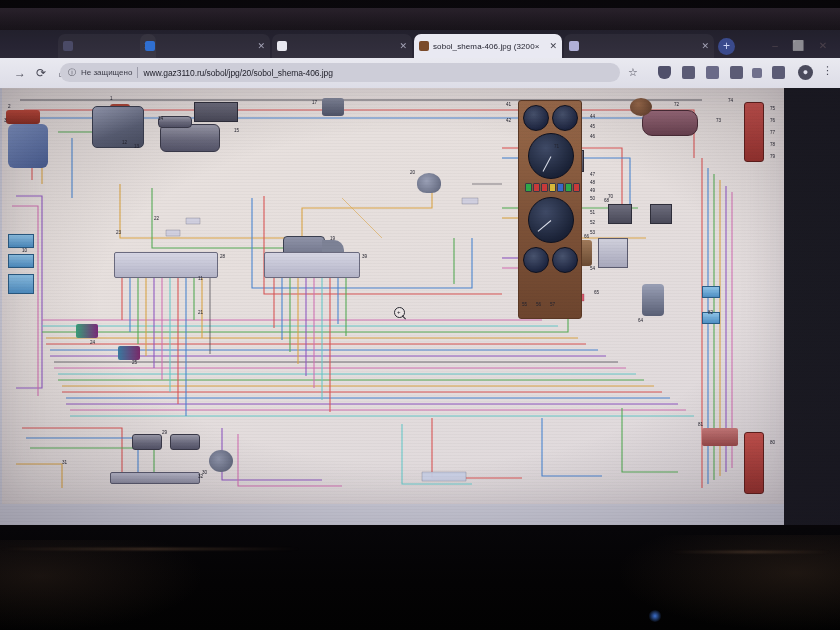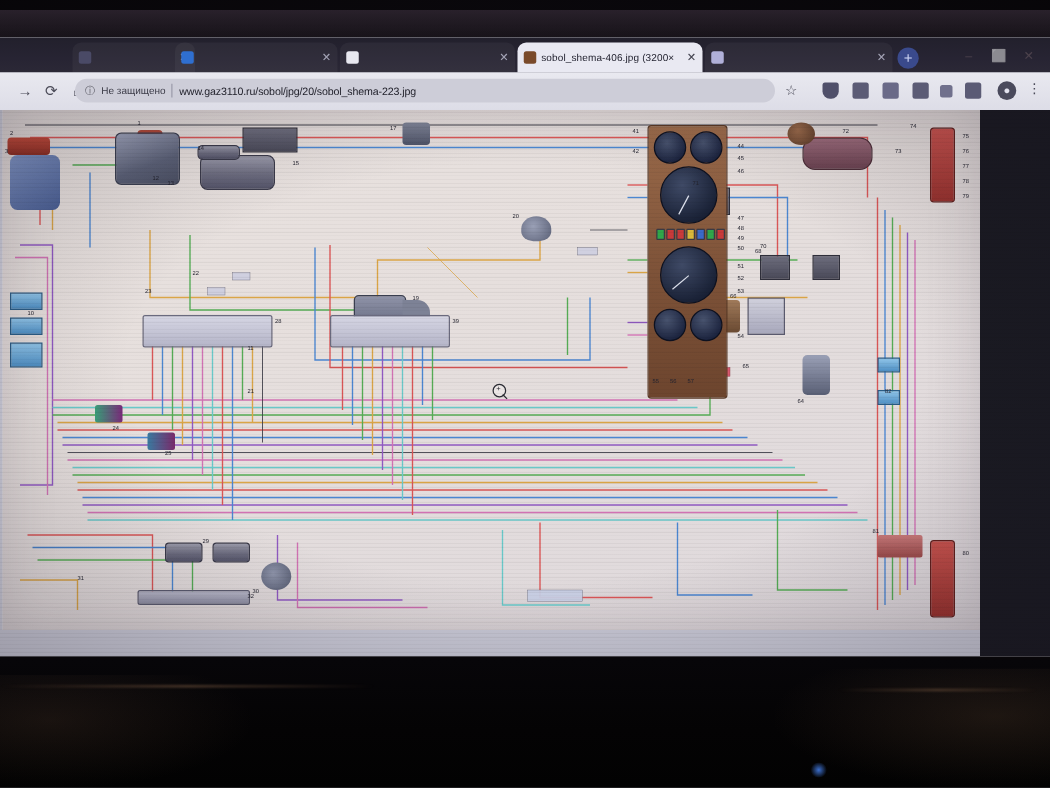--- a/index.html
+++ b/index.html
@@ -175,21 +175,21 @@
 
     <div class="navbar">
       <div class="navbtn" style="left:12px;">→</div>
       <div class="navbtn" style="left:33px;">⟳</div>
       <div class="navbtn" style="left:54px;">⌂</div>
 
       <div class="omni" title="www.gaz3110.ru/sobol/jpg/20/sobol_shema-406.jpg">
         <span class="lockicon">ⓘ</span>
         <span class="notsecure">Не защищено</span>
         <span class="sep"></span>
-        <span class="url">www.gaz3110.ru/sobol/jpg/20/sobol_shema-223.jpg</span>
+        <span class="url">www.gaz3110.ru/sobol/jpg/20/sobol_shema-406.jpg</span>
       </div>
 
       <div class="star">☆</div>
 
       <div class="ext" style="left:658px;background:#50506a;border-radius:2px 2px 6px 6px;"></div>
       <div class="ext" style="left:682px;"></div>
       <div class="ext" style="left:706px;background:#6a6a88;"></div>
       <div class="ext" style="left:730px;"></div>
       <div class="ext" style="left:752px;width:10px;height:10px;top:10px;background:#70708c;"></div>
       <div class="ext" style="left:772px;"></div>

